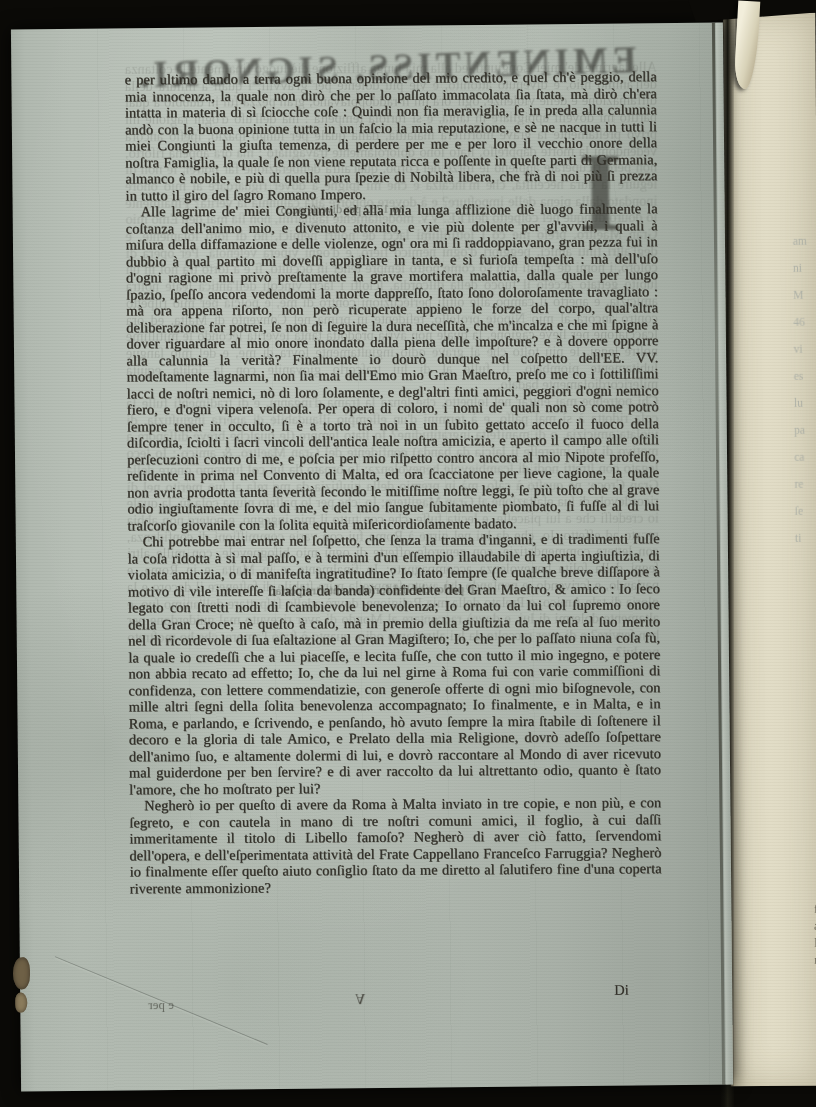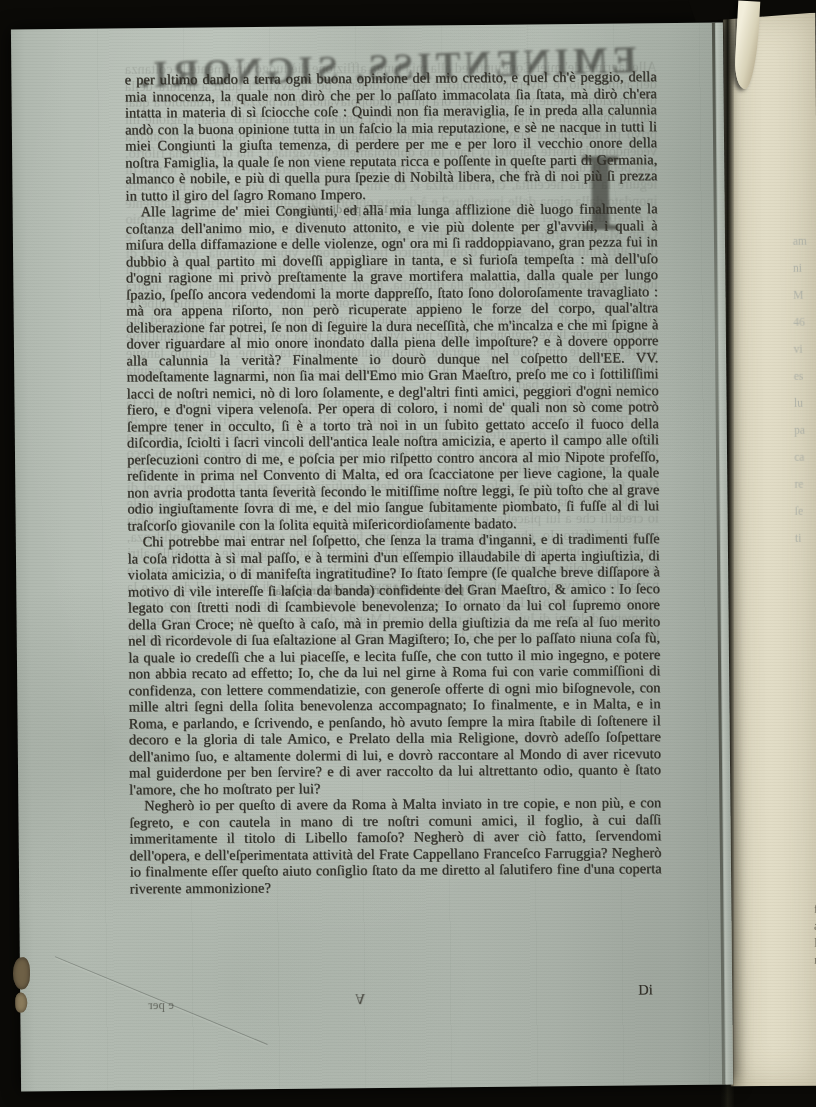--- a/index.html
+++ b/index.html
@@ -77,21 +77,21 @@
 
   
   .text-block{position:absolute;left:112px;top:44px;width:532px;color:#33312a;
     font-size:14.3px;line-height:16.5px;text-align:justify;letter-spacing:.1px;
     word-spacing:.4px;transform:rotate(.2deg);
     text-shadow:.5px .4px .6px rgba(40,38,30,.55),-.3px -.2px .5px rgba(40,38,30,.3);}
   .text-block p{margin:0;}
   .text-block p + p{text-indent:15px;}
   .signature{position:absolute;left:320px;top:964px;width:40px;text-align:center;
     font-size:14.5px;color:#33312a;opacity:.85;transform:scaleY(-1);filter:blur(.2px);}
-  .catchword{position:absolute;left:618px;top:958px;font-size:14.5px;color:#33312a;
+  .catchword{position:absolute;left:594px;top:958px;font-size:14.5px;color:#33312a;
     text-shadow:.4px .3px .5px rgba(40,38,30,.5);}
 </style>
 </head>
 <body>
 
 <div class="scene">
 
   <div class="next-page">
     <div class="laid2"></div>
     <div class="ghost-column">am

